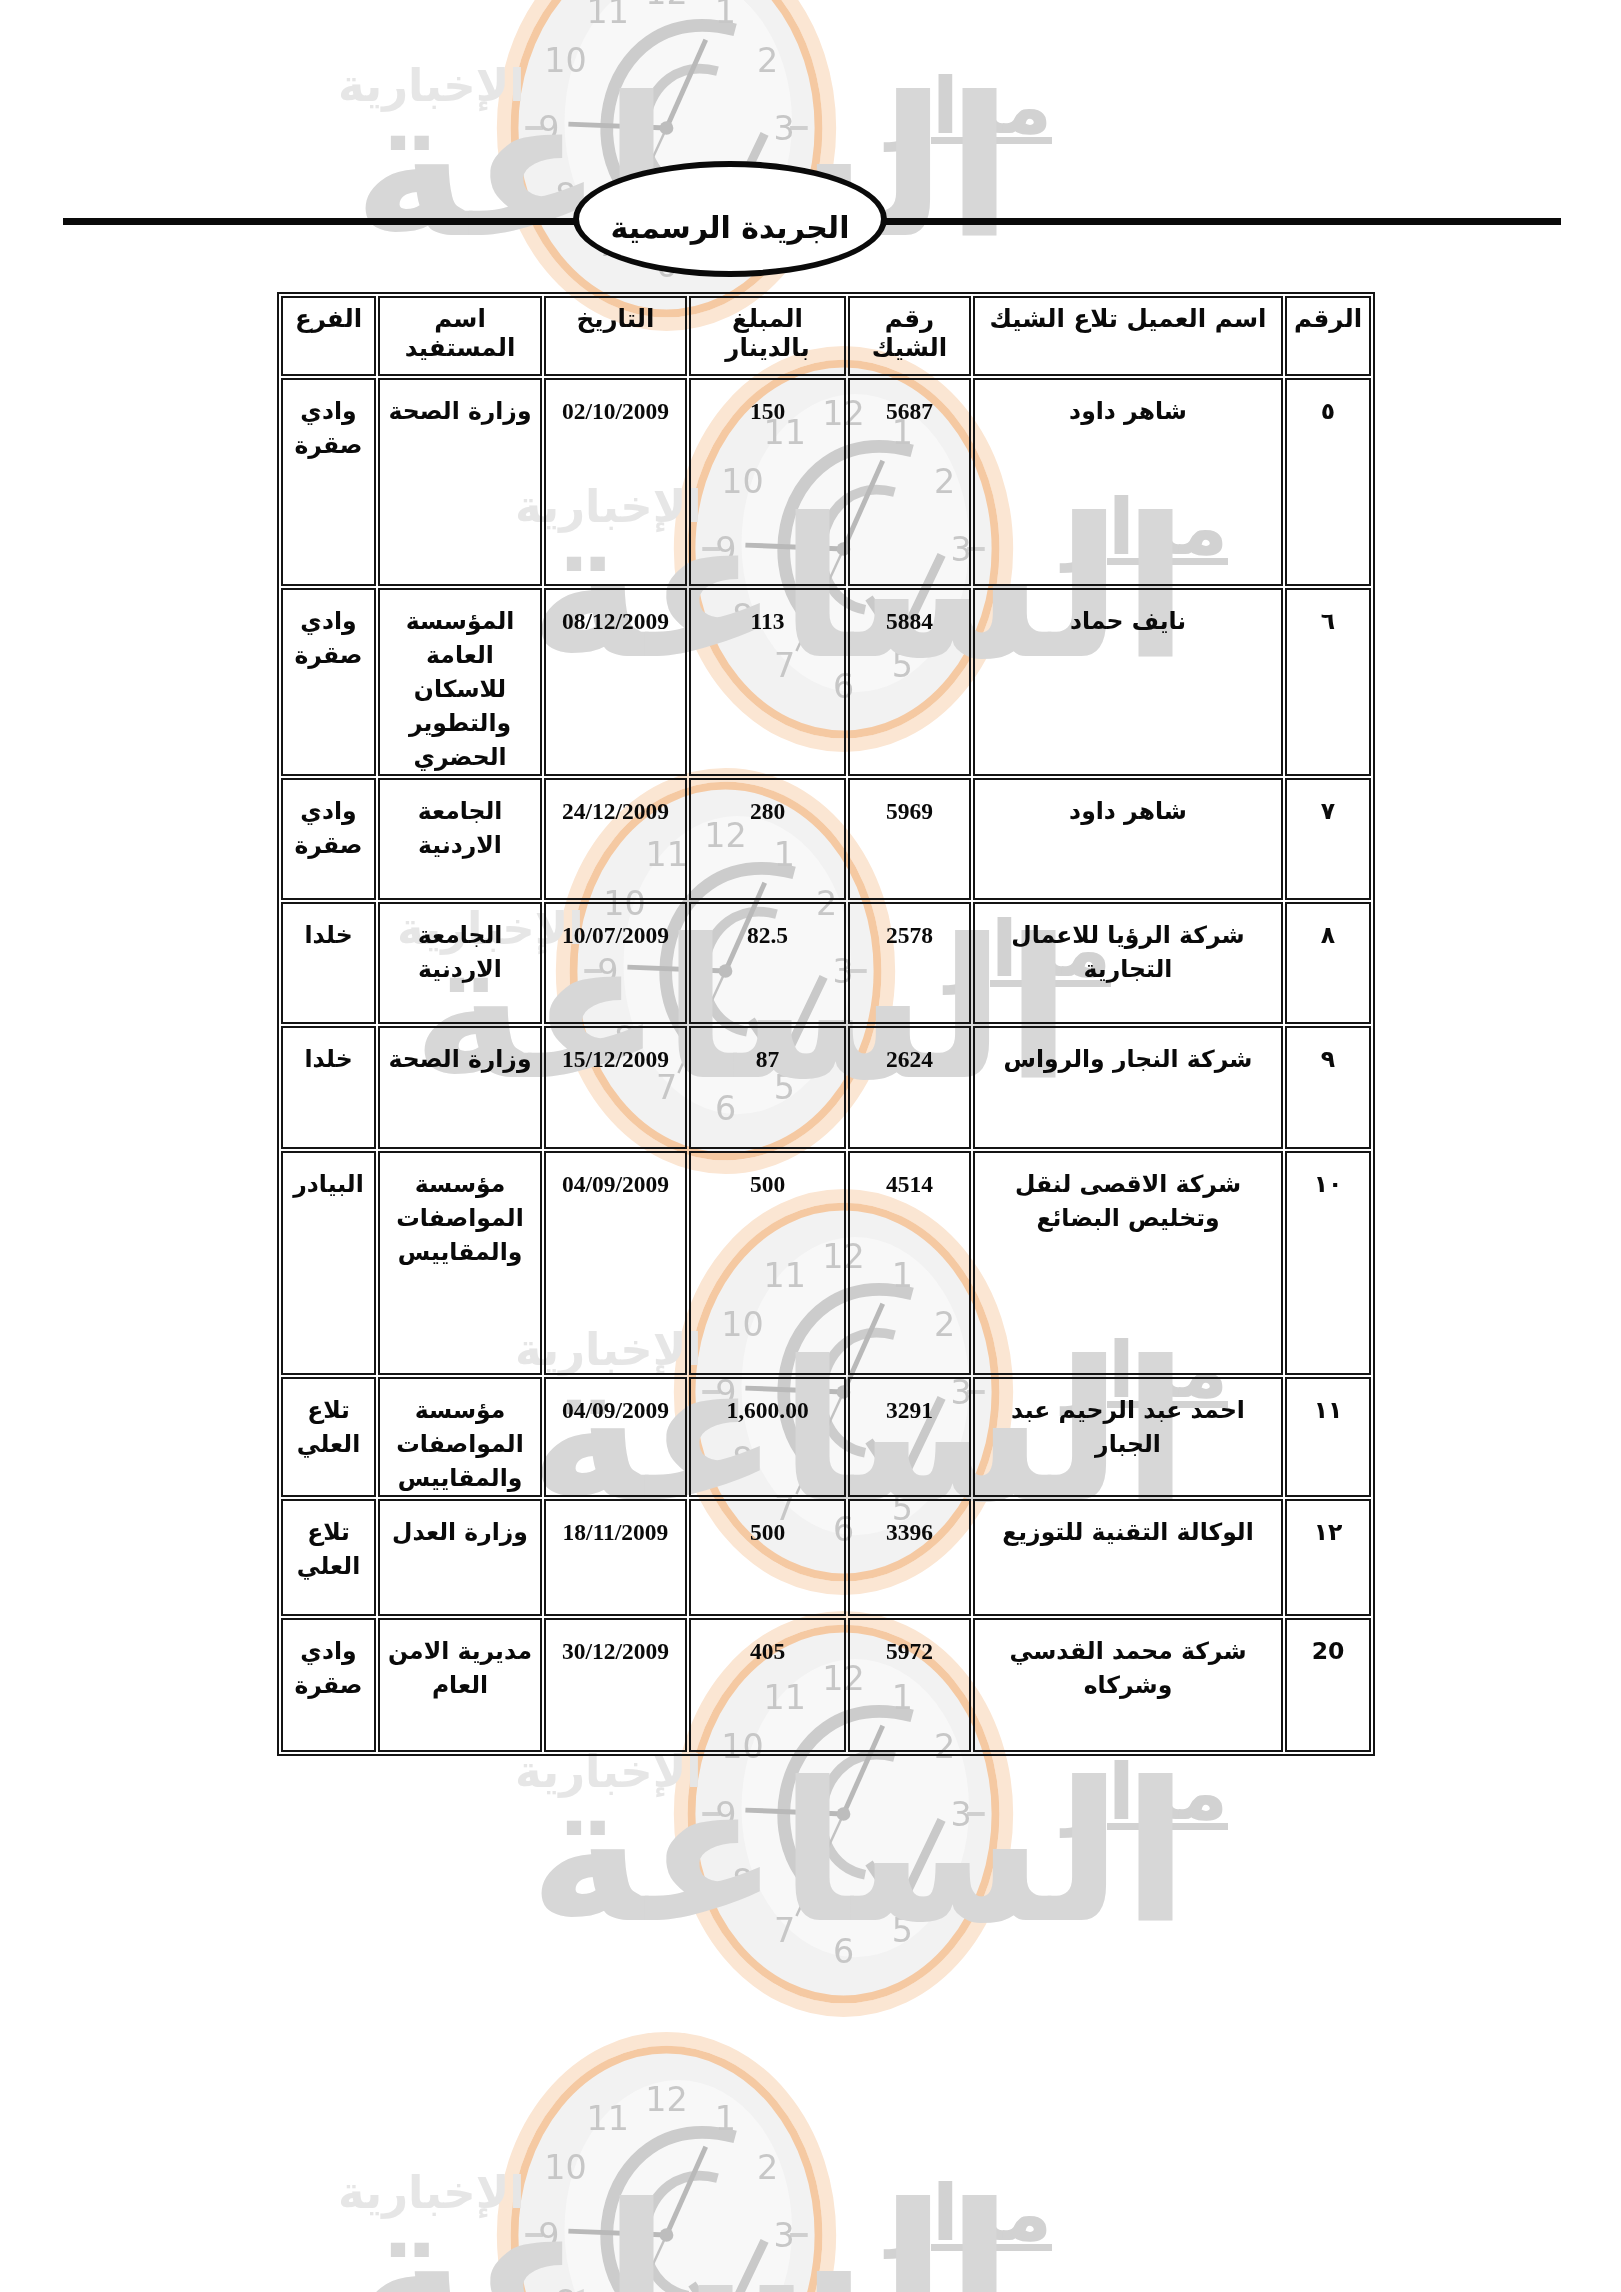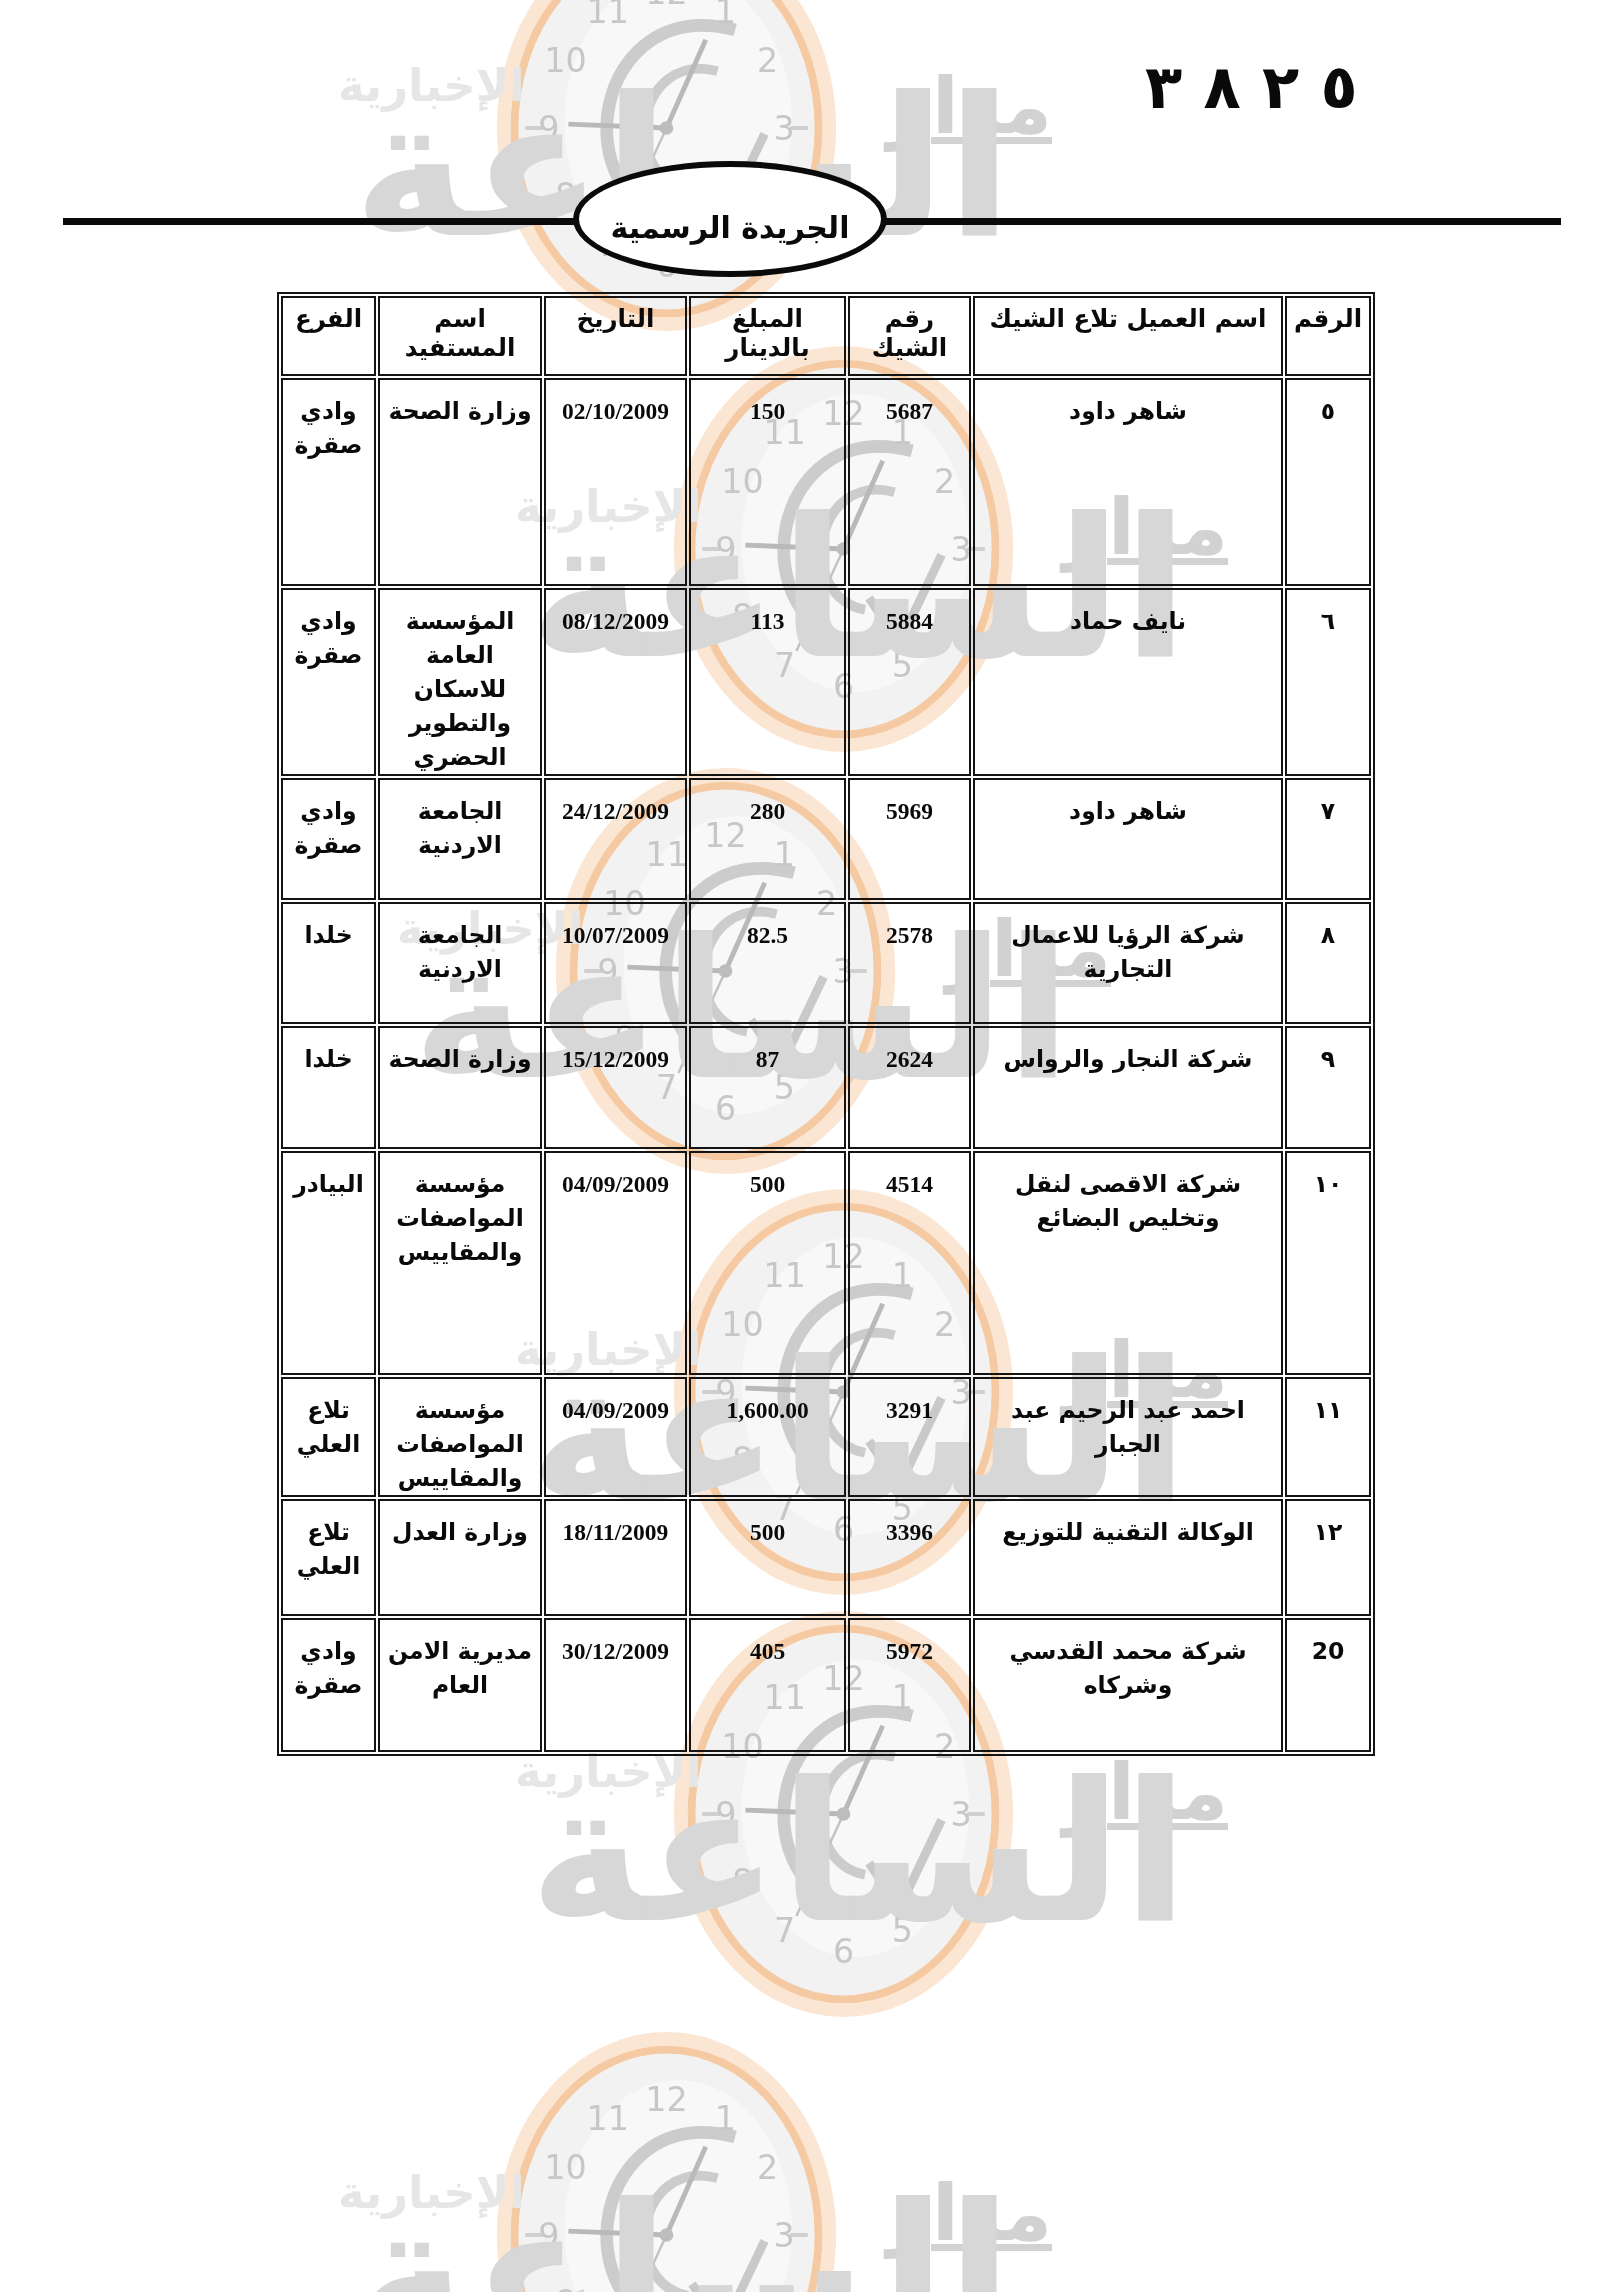--- a/index.html
+++ b/index.html
@@ -219,21 +219,20 @@
           <text x="-103" y="-69" font-size="34" font-family="DejaVu Sans, sans-serif" fill="#c7c7c7" text-anchor="middle" dominant-baseline="central">10</text>
           <text x="-60" y="-119" font-size="34" font-family="DejaVu Sans, sans-serif" fill="#c7c7c7" text-anchor="middle" dominant-baseline="central">11</text>
   </svg></div>
       <div class="wm-ikh" style="left:338px;top:2170px">الإخبارية</div>
       <div class="wm-madar" style="left:887px;top:2174px">مدار</div>
       <div class="wm-saa" style="left:353px;top:2178px">الساعة</div>
     </div>
   </div>
 
 <div id="content-layer">
-  <div class="page-number">٥ ٢ ٨ ٣</div>
 
   <div class="head-rule"></div>
 
   <div class="masthead-oval">
     <span>الجريدة الرسمية</span>
   </div>
 
   <table class="gazette" dir="rtl">
     <colgroup>
       <col style="width:86px">

